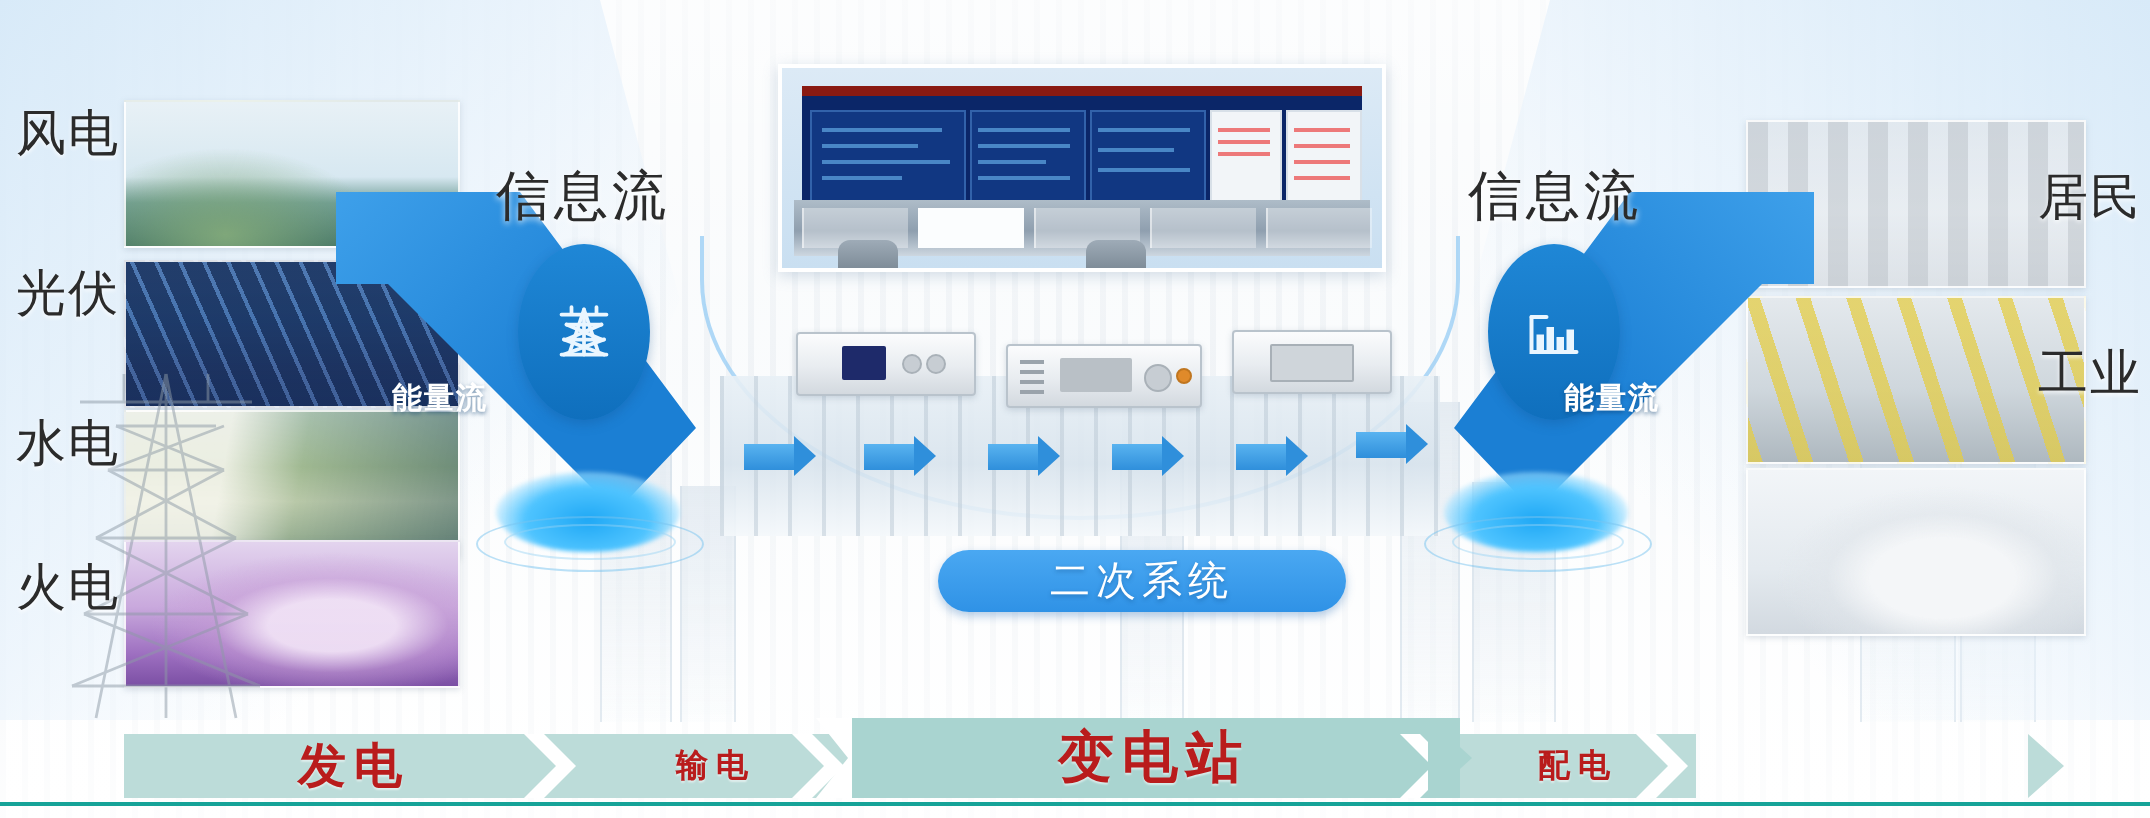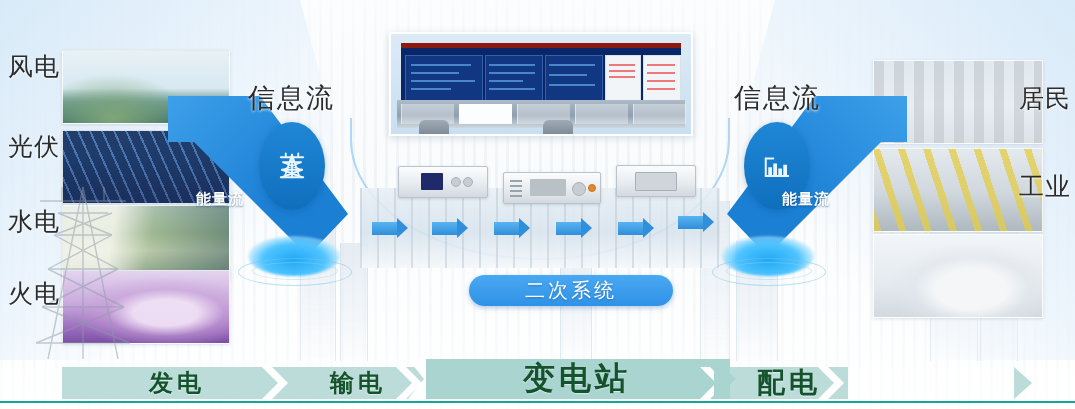--- a/index.html
+++ b/index.html
@@ -143,21 +143,21 @@
     box-shadow:0 2px 5px rgba(40,110,180,.35);display:flex;align-items:center;
     justify-content:center;z-index:9;margin-left:35px;}
   .pill span{font-size:20px;color:#fff;letter-spacing:3px;
     text-shadow:0 1px 2px rgba(20,80,140,.45);}
 
   
   .chevbar{position:absolute;left:0;bottom:6px;width:1075px;height:50px;z-index:10;}
   .chev{position:absolute;display:flex;align-items:center;justify-content:center;
     background:#bcdcd9;}
   .chev.big{background:#a9d4d0;}
-  .chev span{color:#14532d;font-weight:bold;letter-spacing:4px;
+  .chev span{color:#b91c1c;font-weight:bold;letter-spacing:4px;
     text-shadow:0 1px 1px rgba(255,255,255,.55);}
   .notch{position:absolute;z-index:11;}
   .notch svg{display:block;}
   .baseline{position:absolute;left:0;bottom:0;width:1075px;height:2px;background:#16a398;}
 
   
   .pylon{position:absolute;left:18px;bottom:46px;width:130px;height:180px;opacity:.5;z-index:4;}
 </style>
 </head>
 <body>
@@ -318,27 +318,27 @@
 
   <div class="pill">
     <span>二次系统</span>
   </div>
 
   <div class="chevbar">
     <div class="chev" style="left:62px;top:14px;width:230px;height:32px;">
       <span style="font-size:24px;">发电</span>
     </div>
     <div class="chev" style="left:292px;top:14px;width:132px;height:32px;">
-      <span style="font-size:24px;">输电</span>
+      <span style="font-size:16px;">输电</span>
     </div>
     <div class="chev big" style="left:424px;top:6px;width:306px;height:40px;">
-      <span style="font-size:32px;">变电站</span>
+      <span style="font-size:28px;">变电站</span>
     </div>
     <div class="chev" style="left:730px;top:14px;width:118px;height:32px;">
-      <span style="font-size:28px;">配电</span>
+      <span style="font-size:16px;">配电</span>
     </div>
 
     <div class="notch" style="left:262px;top:14px;">
       <svg width="36" height="32" viewBox="0 0 36 32">
           <path d="M0 0 L16 16 L0 32 L10 32 L26 16 L10 0 Z" fill="#ffffff"></path>
         </svg>
     </div>
     <div class="notch" style="left:396px;top:14px;">
       <svg width="36" height="32" viewBox="0 0 36 32">
           <path d="M0 0 L16 16 L0 32 L10 32 L26 16 L10 0 Z" fill="#ffffff"></path>

